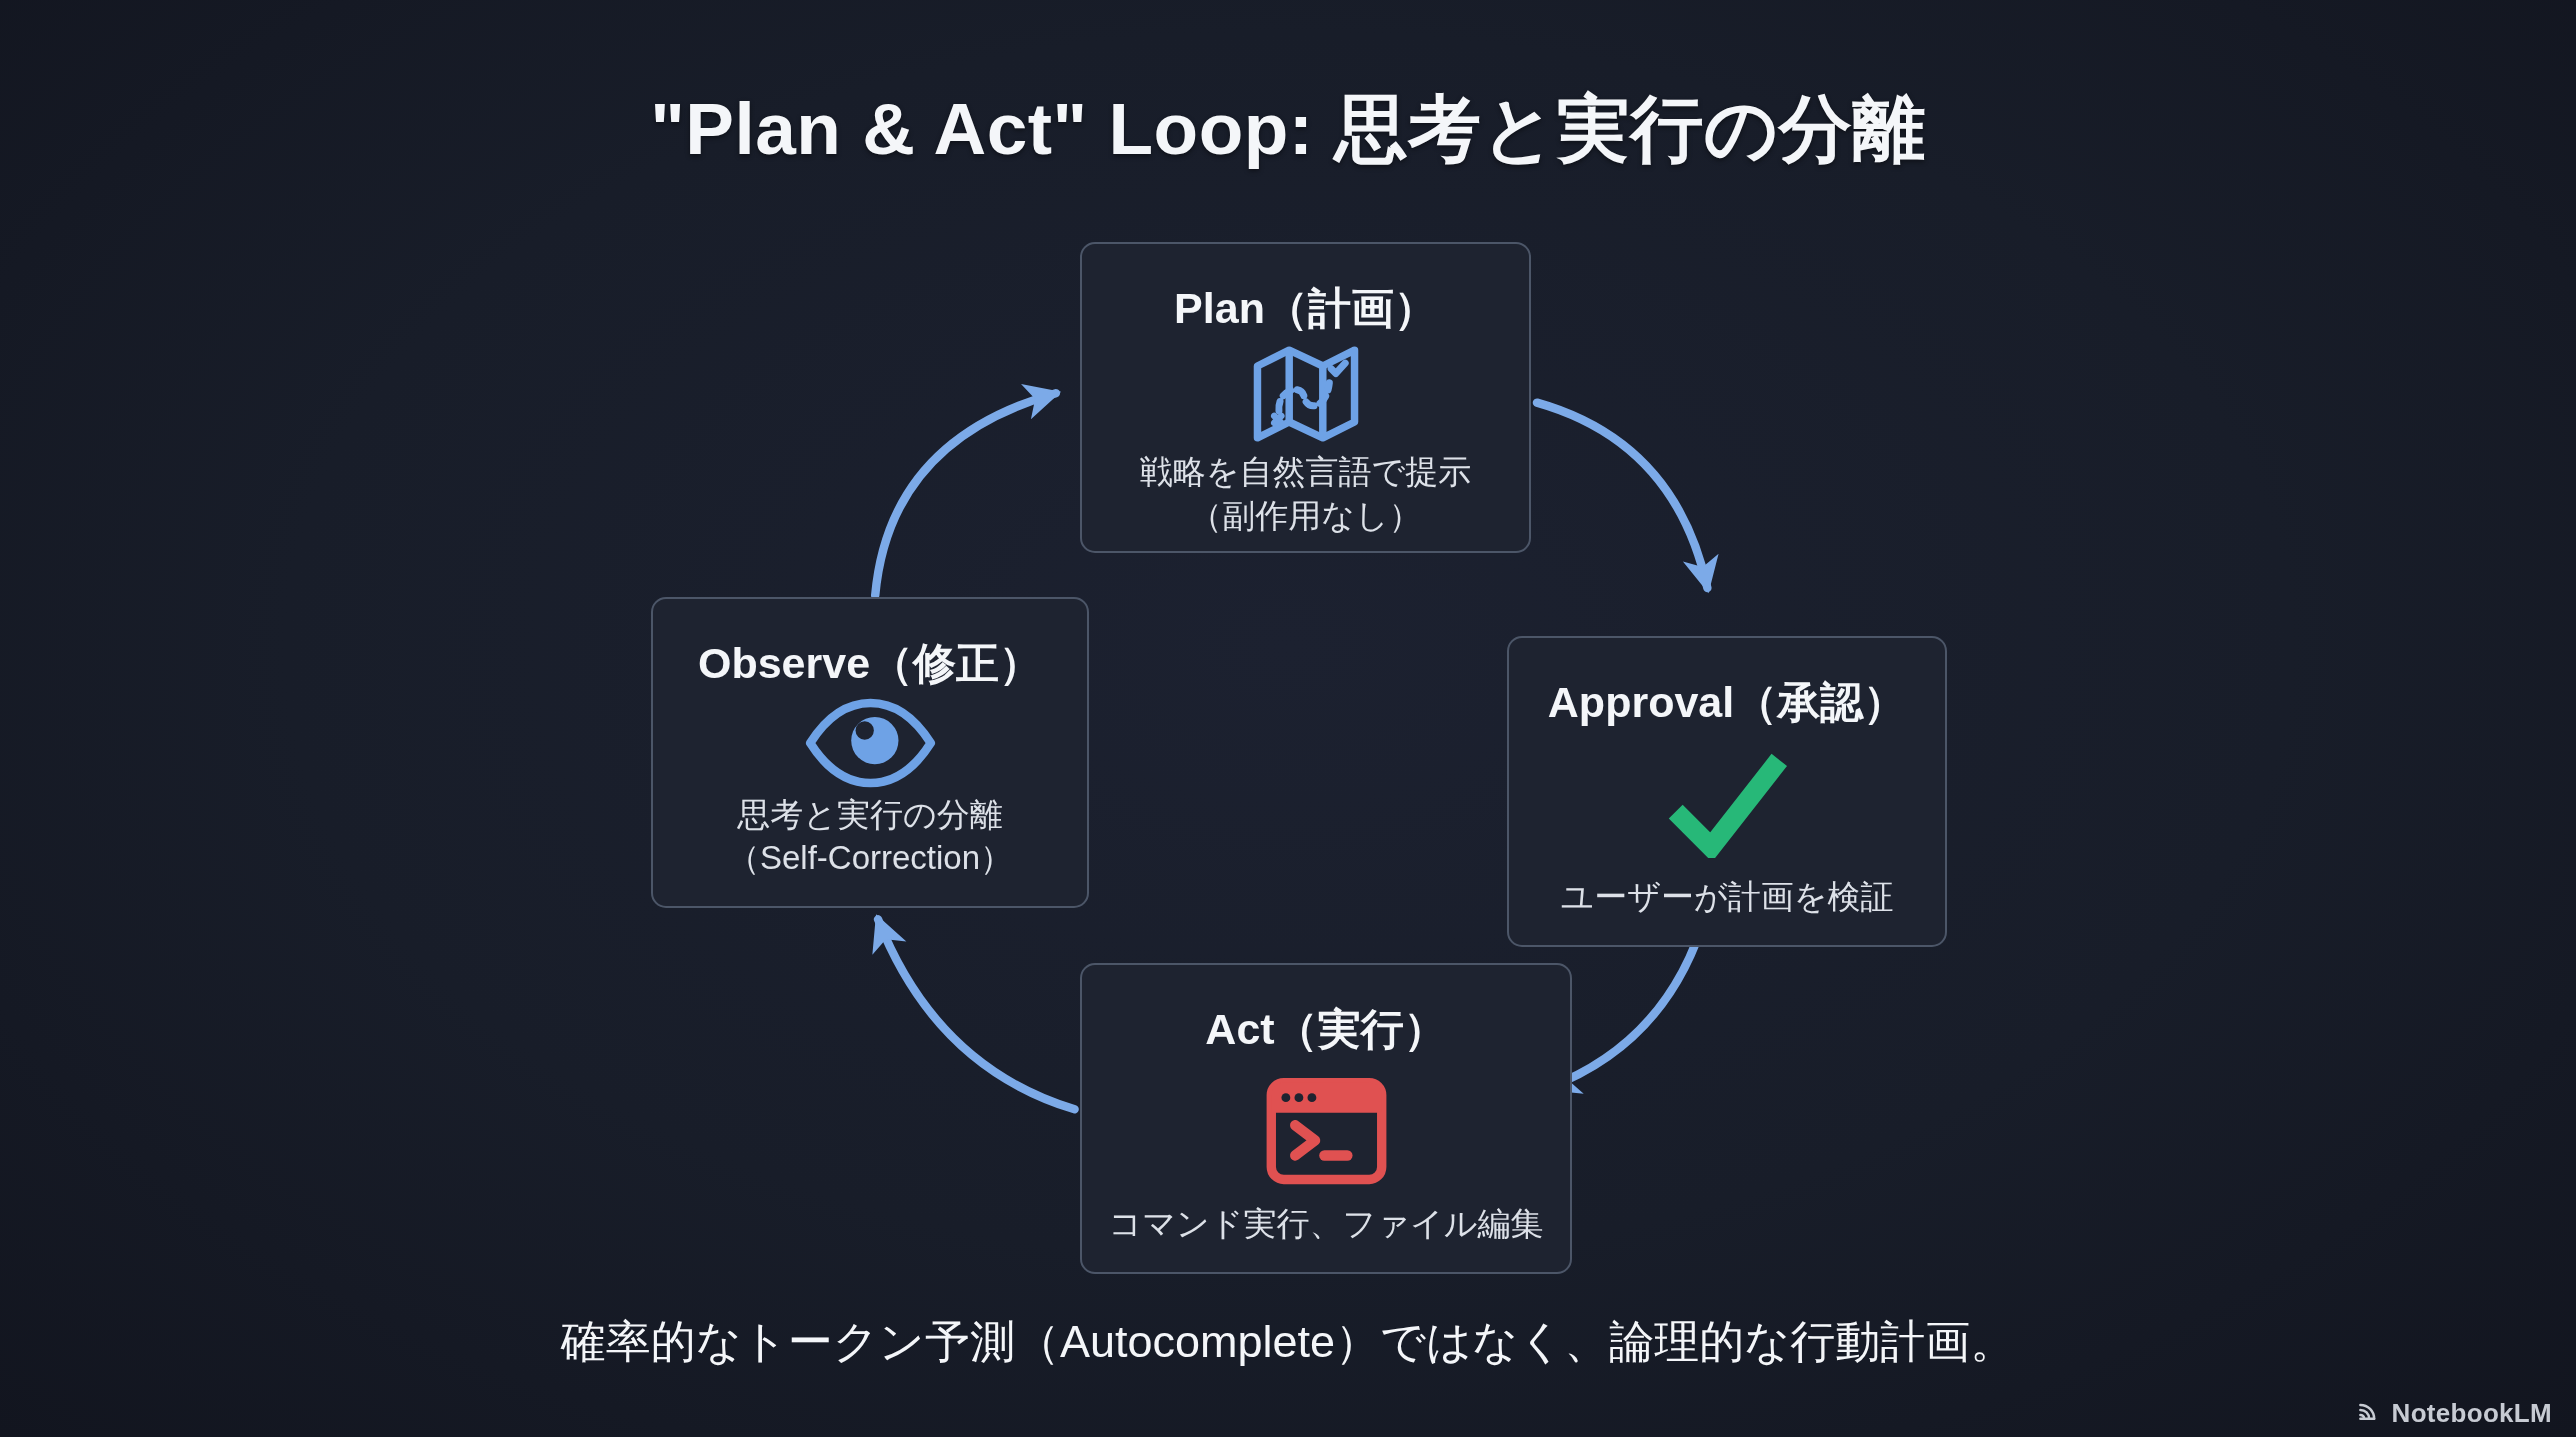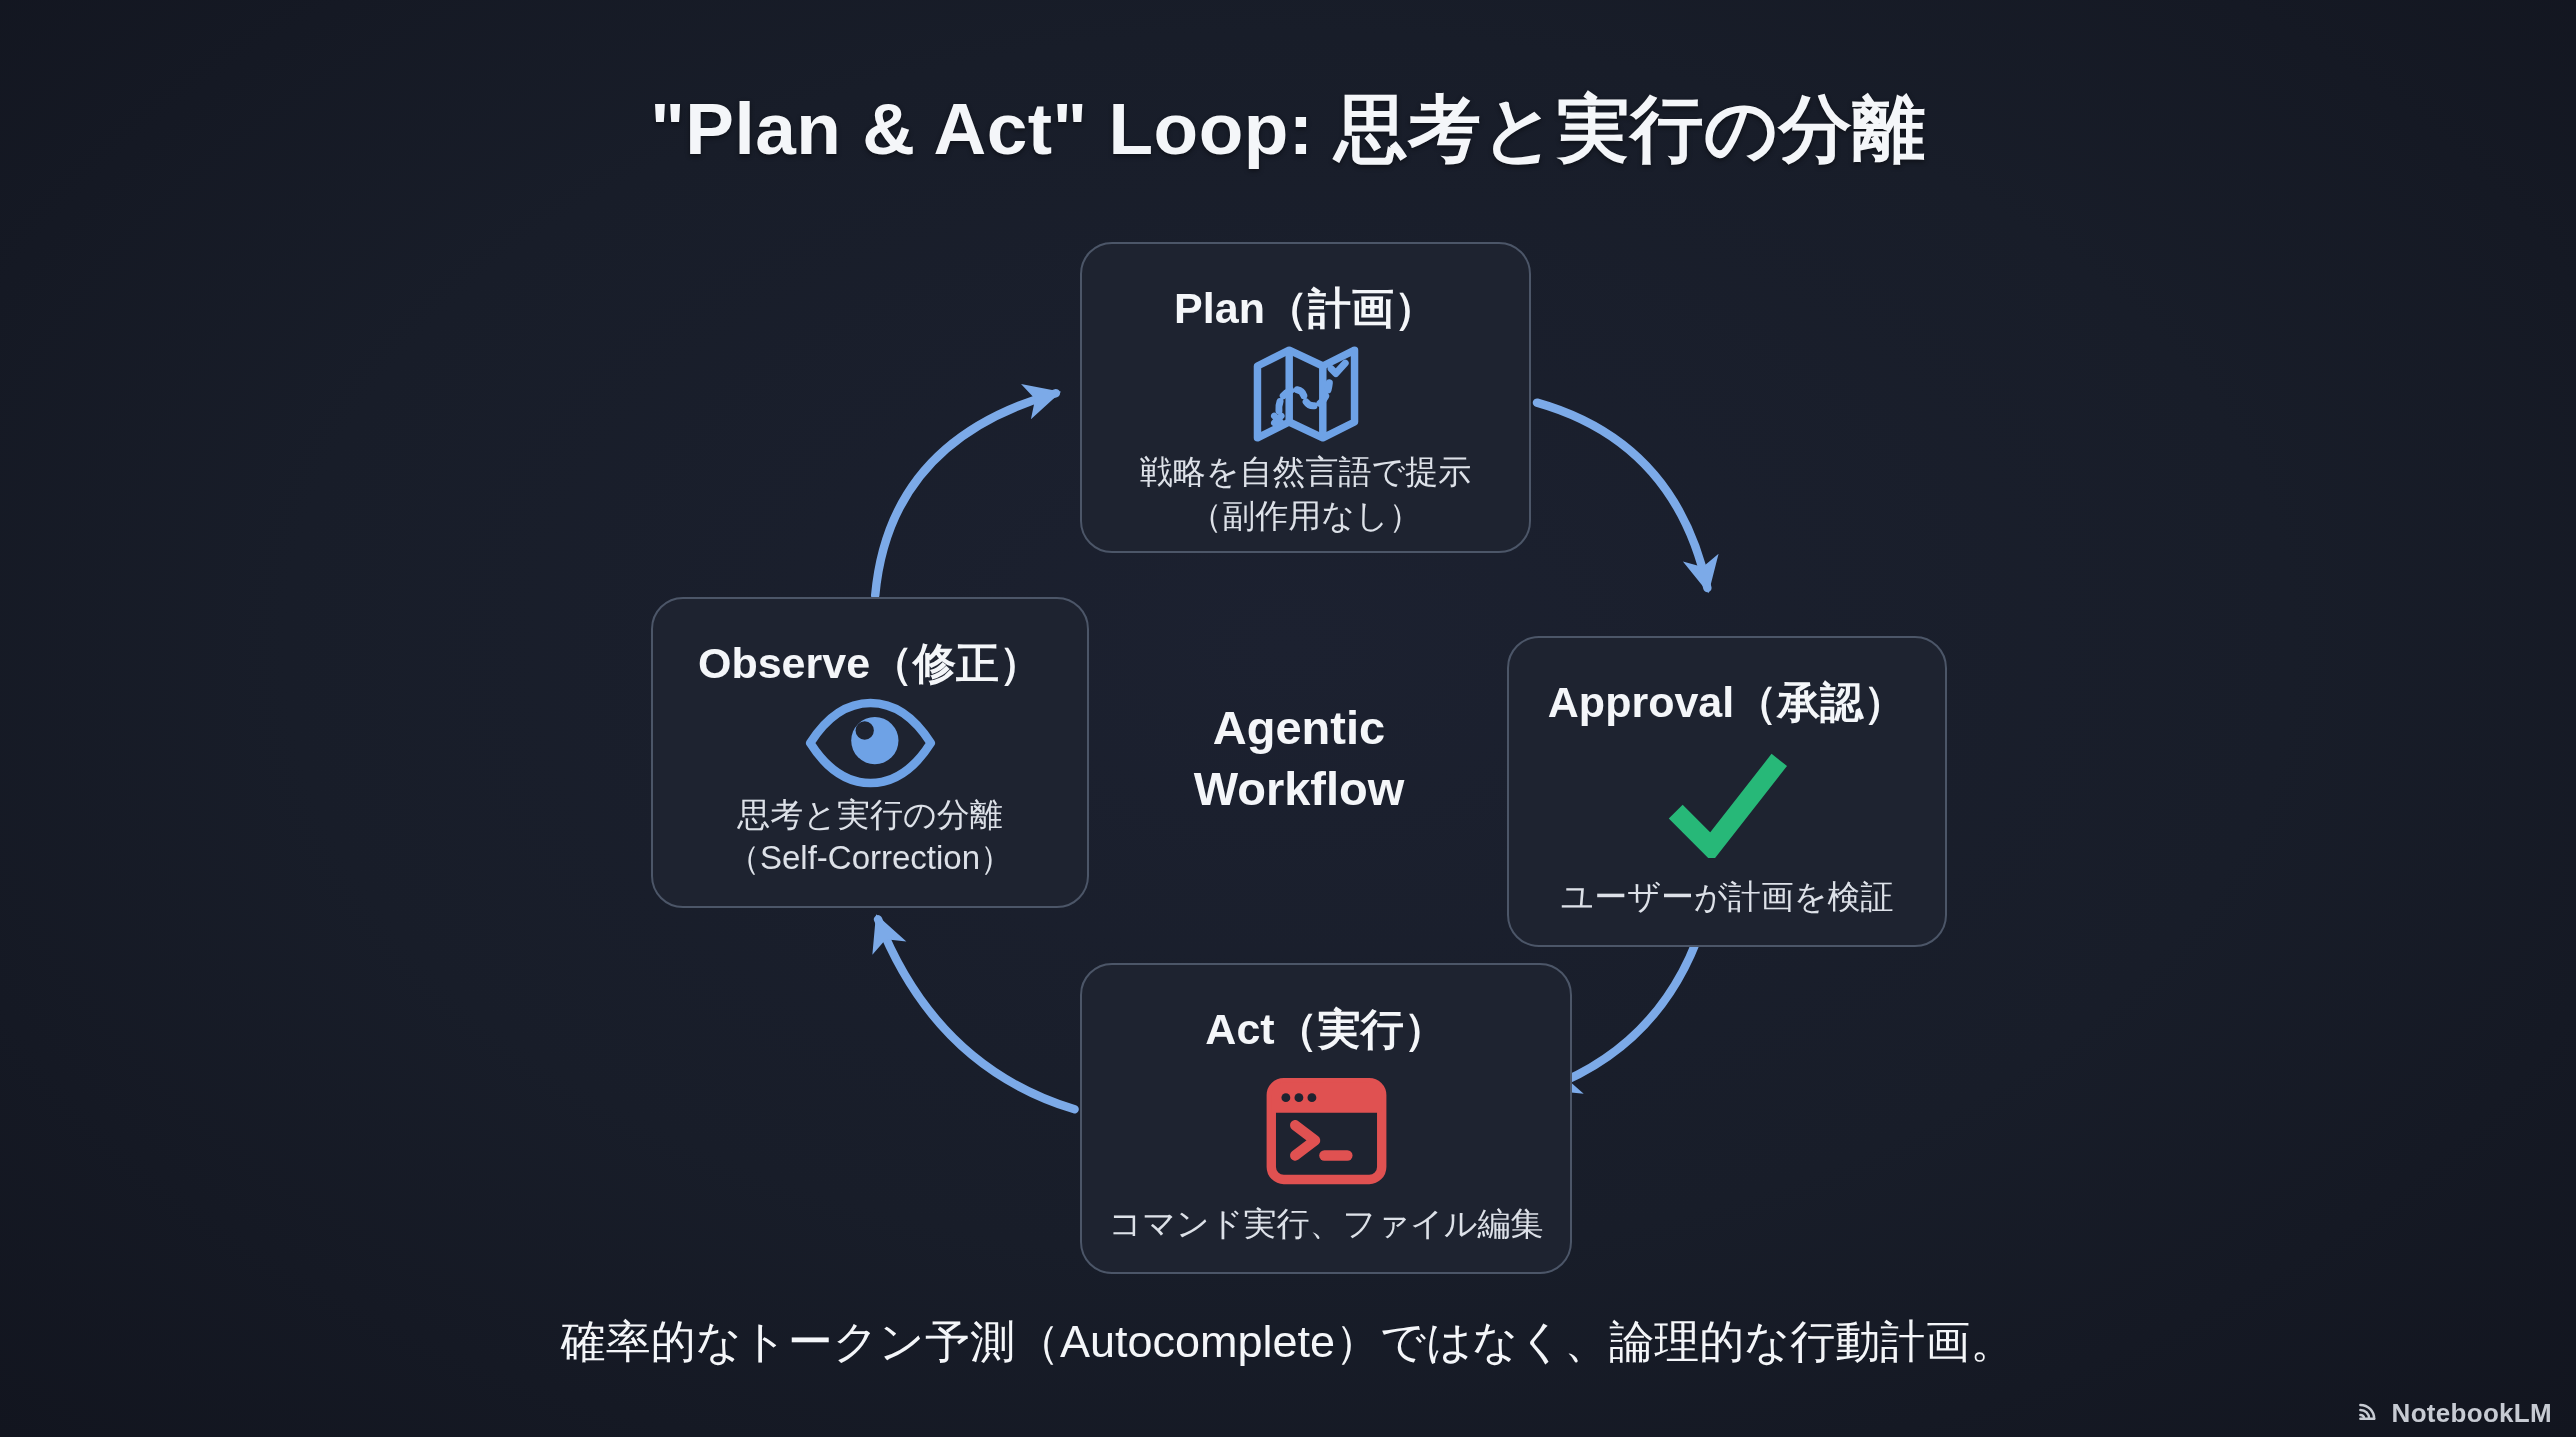--- a/index.html
+++ b/index.html
@@ -38,21 +38,21 @@
     fill: none;
     stroke: var(--arrow-blue, #7caae8);
     stroke-width: 9;
     stroke-linecap: round;
   }
   .node {
     position: absolute;
     box-sizing: border-box;
     background: var(--box-bg, #1e2330);
     border: 2.8px solid var(--box-border, #4c5668);
-    border-radius: 32px;
+    border-radius: 15px;
     display: flex;
     flex-direction: column;
     align-items: center;
     justify-content: space-between;
     padding: 36px 22.5px 26px;
   }
   .node-plan     { left: 1080px; top: 242px;  width: 451px; height: 311px; }
   .node-observe  { left: 651px;  top: 597px;  width: 438px; height: 311px; }
   .node-approval { left: 1507px; top: 597px;  width: 440px; height: 311px; margin-top: 39px; }
   .node-act      { left: 1080px; top: 963px; width: 492px; height: 311px; }
@@ -186,24 +186,20 @@
         <circle class="bg-fill" cx="9.2" cy="4.1" r="0.85"></circle>
         <path class="red-stroke" d="M6 9.4 L9.8 12.3 L6 15.2" stroke-width="2" fill="none" stroke-linecap="round" stroke-linejoin="round"></path>
         <line class="red-stroke" x1="11.6" y1="15.2" x2="16" y2="15.2" stroke-width="2" stroke-linecap="round"></line>
       </svg>
     </div>
     <div class="node-sub">
       <span>コマンド実行、ファイル編集</span>
     </div>
   </div>
 
-  <div class="center-label">
-    <span>Agentic</span>
-    <span>Workflow</span>
-  </div>
 
   <div class="footer">確率的なトークン予測（Autocomplete）ではなく、論理的な行動計画。</div>
 
   <div class="watermark">
     <span class="wm-icon">
       <svg width="30" height="30" viewBox="0 0 24 24" fill="none">
         <path d="M3.5 5.5 A11 11 0 0 1 14.5 16.5" stroke="#c7cbd3" style="stroke: var(--watermark, #c7cbd3);" stroke-width="2" stroke-linecap="round" fill="none"></path>
         <path d="M3.5 9.5 A7 7 0 0 1 10.5 16.5" stroke="#c7cbd3" style="stroke: var(--watermark, #c7cbd3);" stroke-width="2" stroke-linecap="round" fill="none"></path>
         <path d="M3.5 13.5 A3 3 0 0 1 6.5 16.5" stroke="#c7cbd3" style="stroke: var(--watermark, #c7cbd3);" stroke-width="2" stroke-linecap="round" fill="none"></path>
         <line x1="3.5" y1="16.5" x2="14.5" y2="16.5" stroke="#c7cbd3" style="stroke: var(--watermark, #c7cbd3);" stroke-width="2" stroke-linecap="round"></line>

